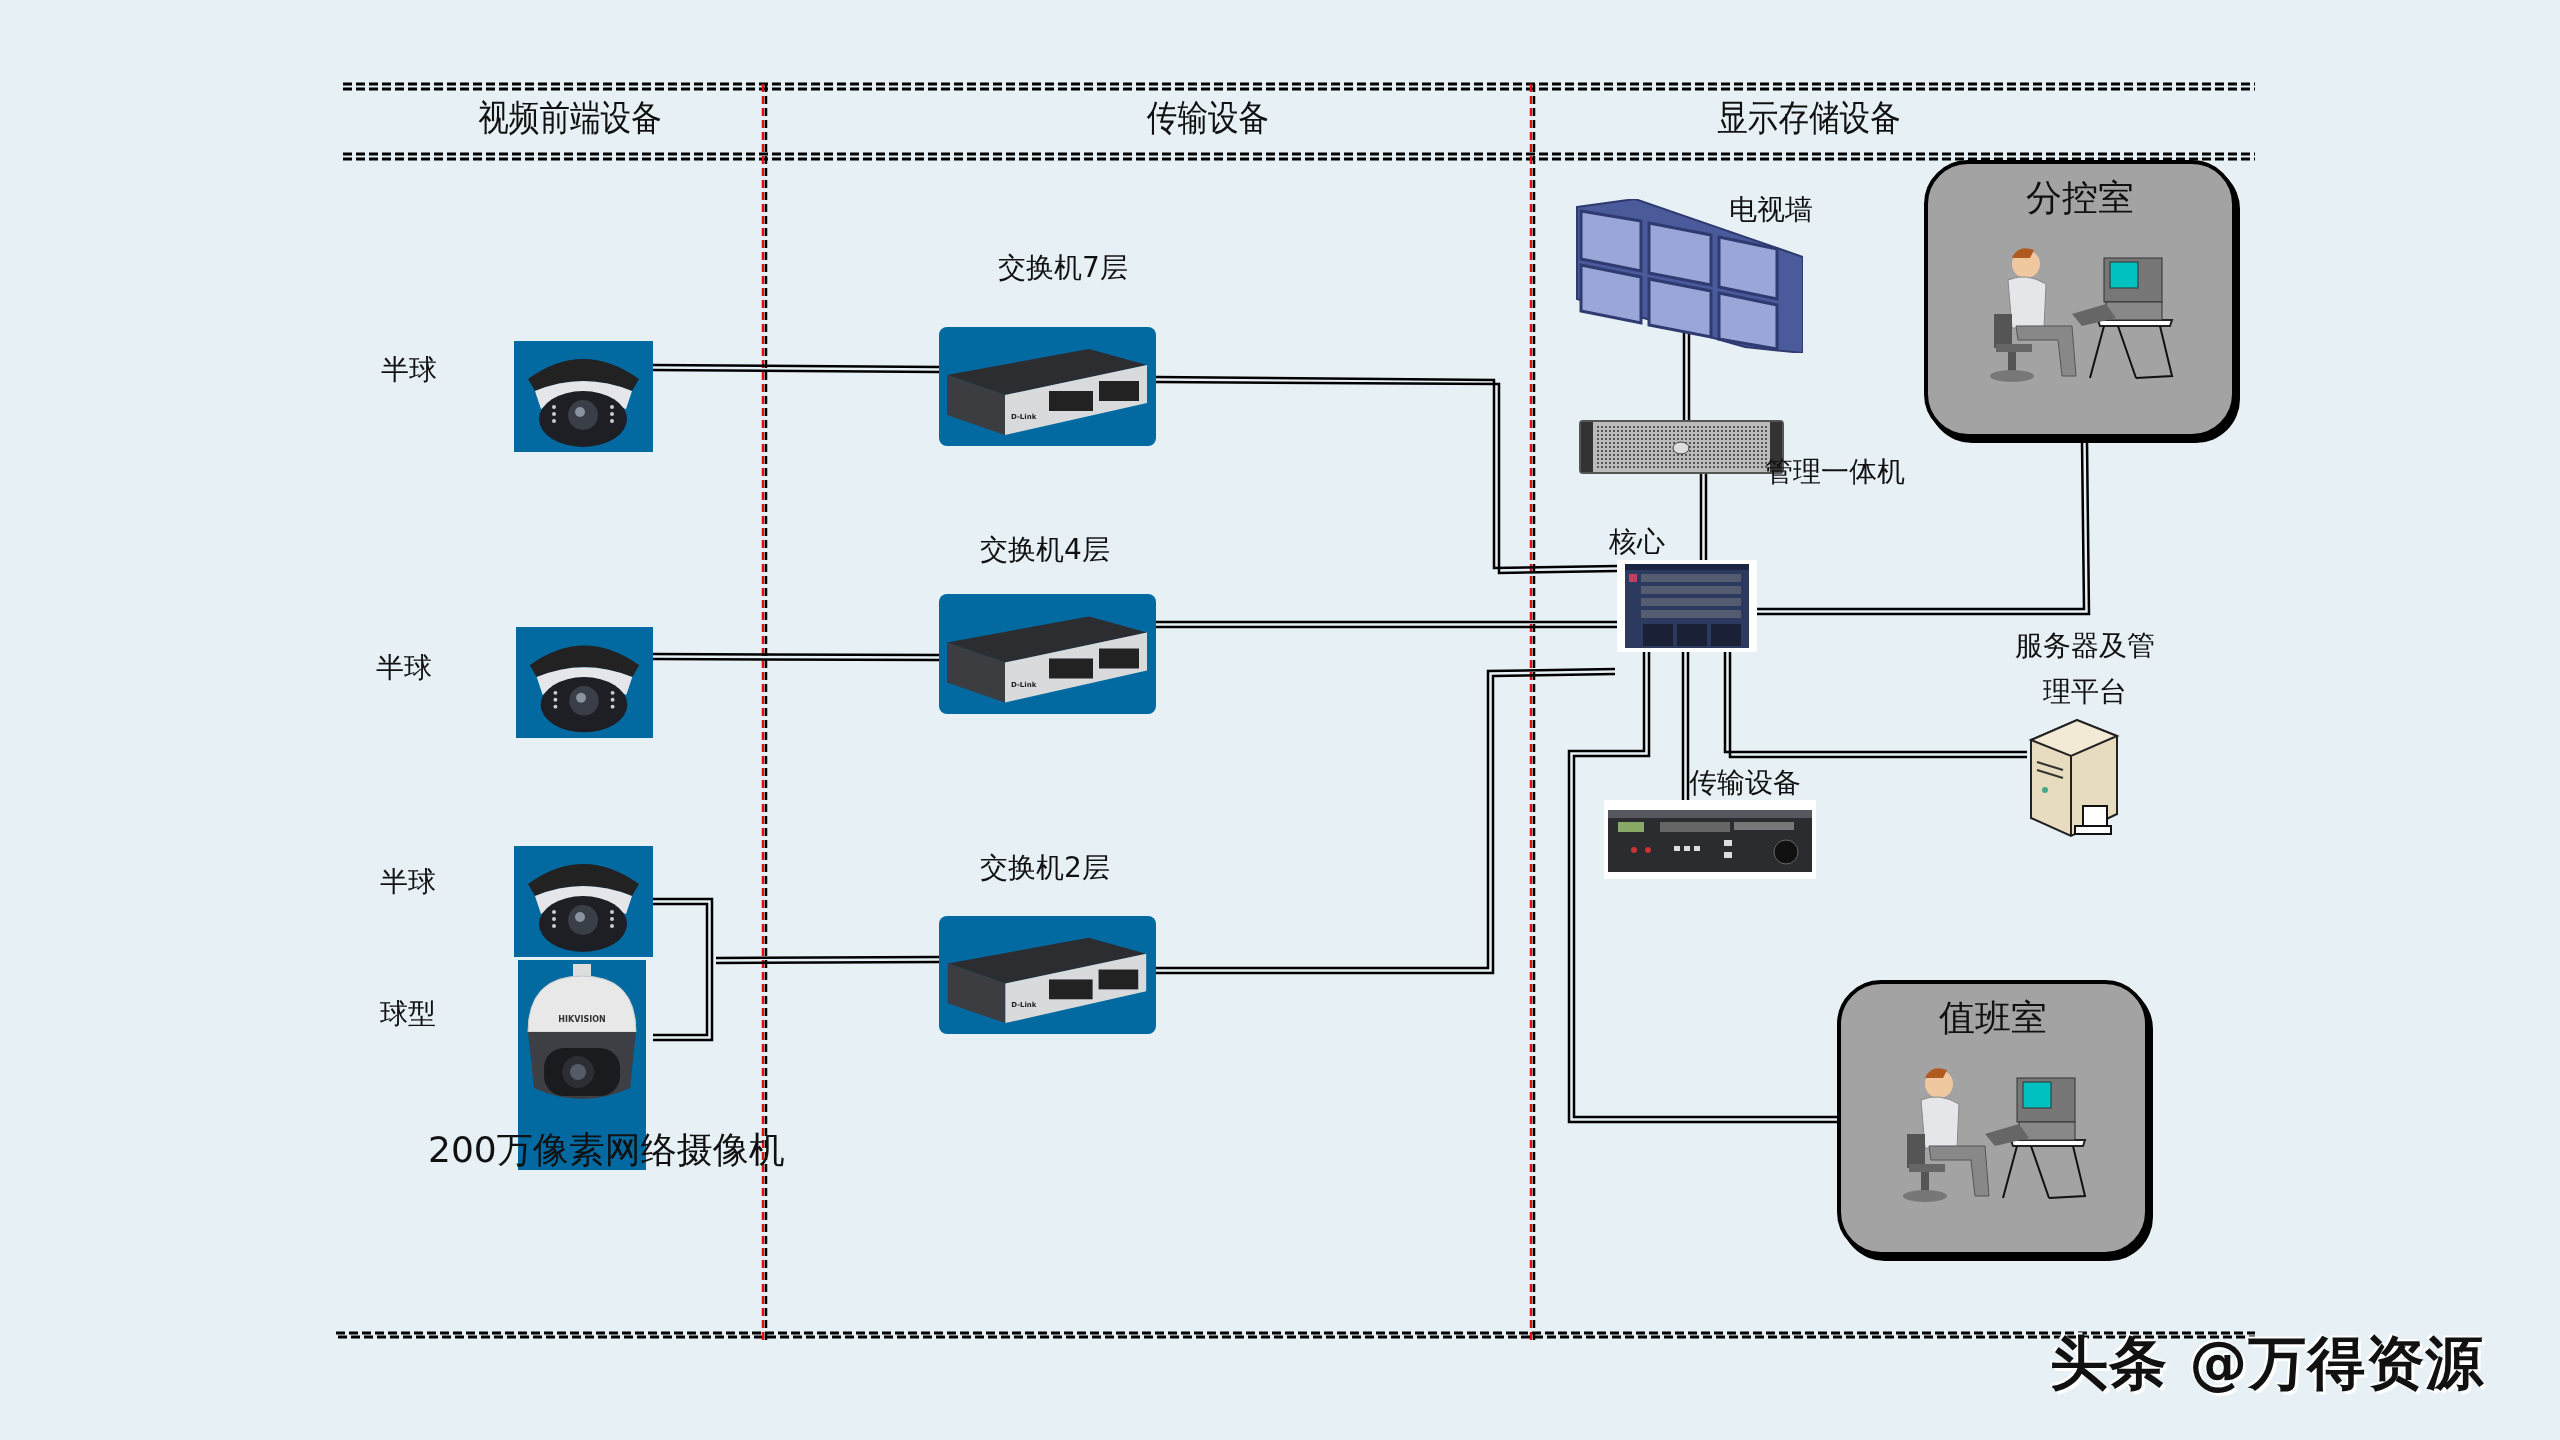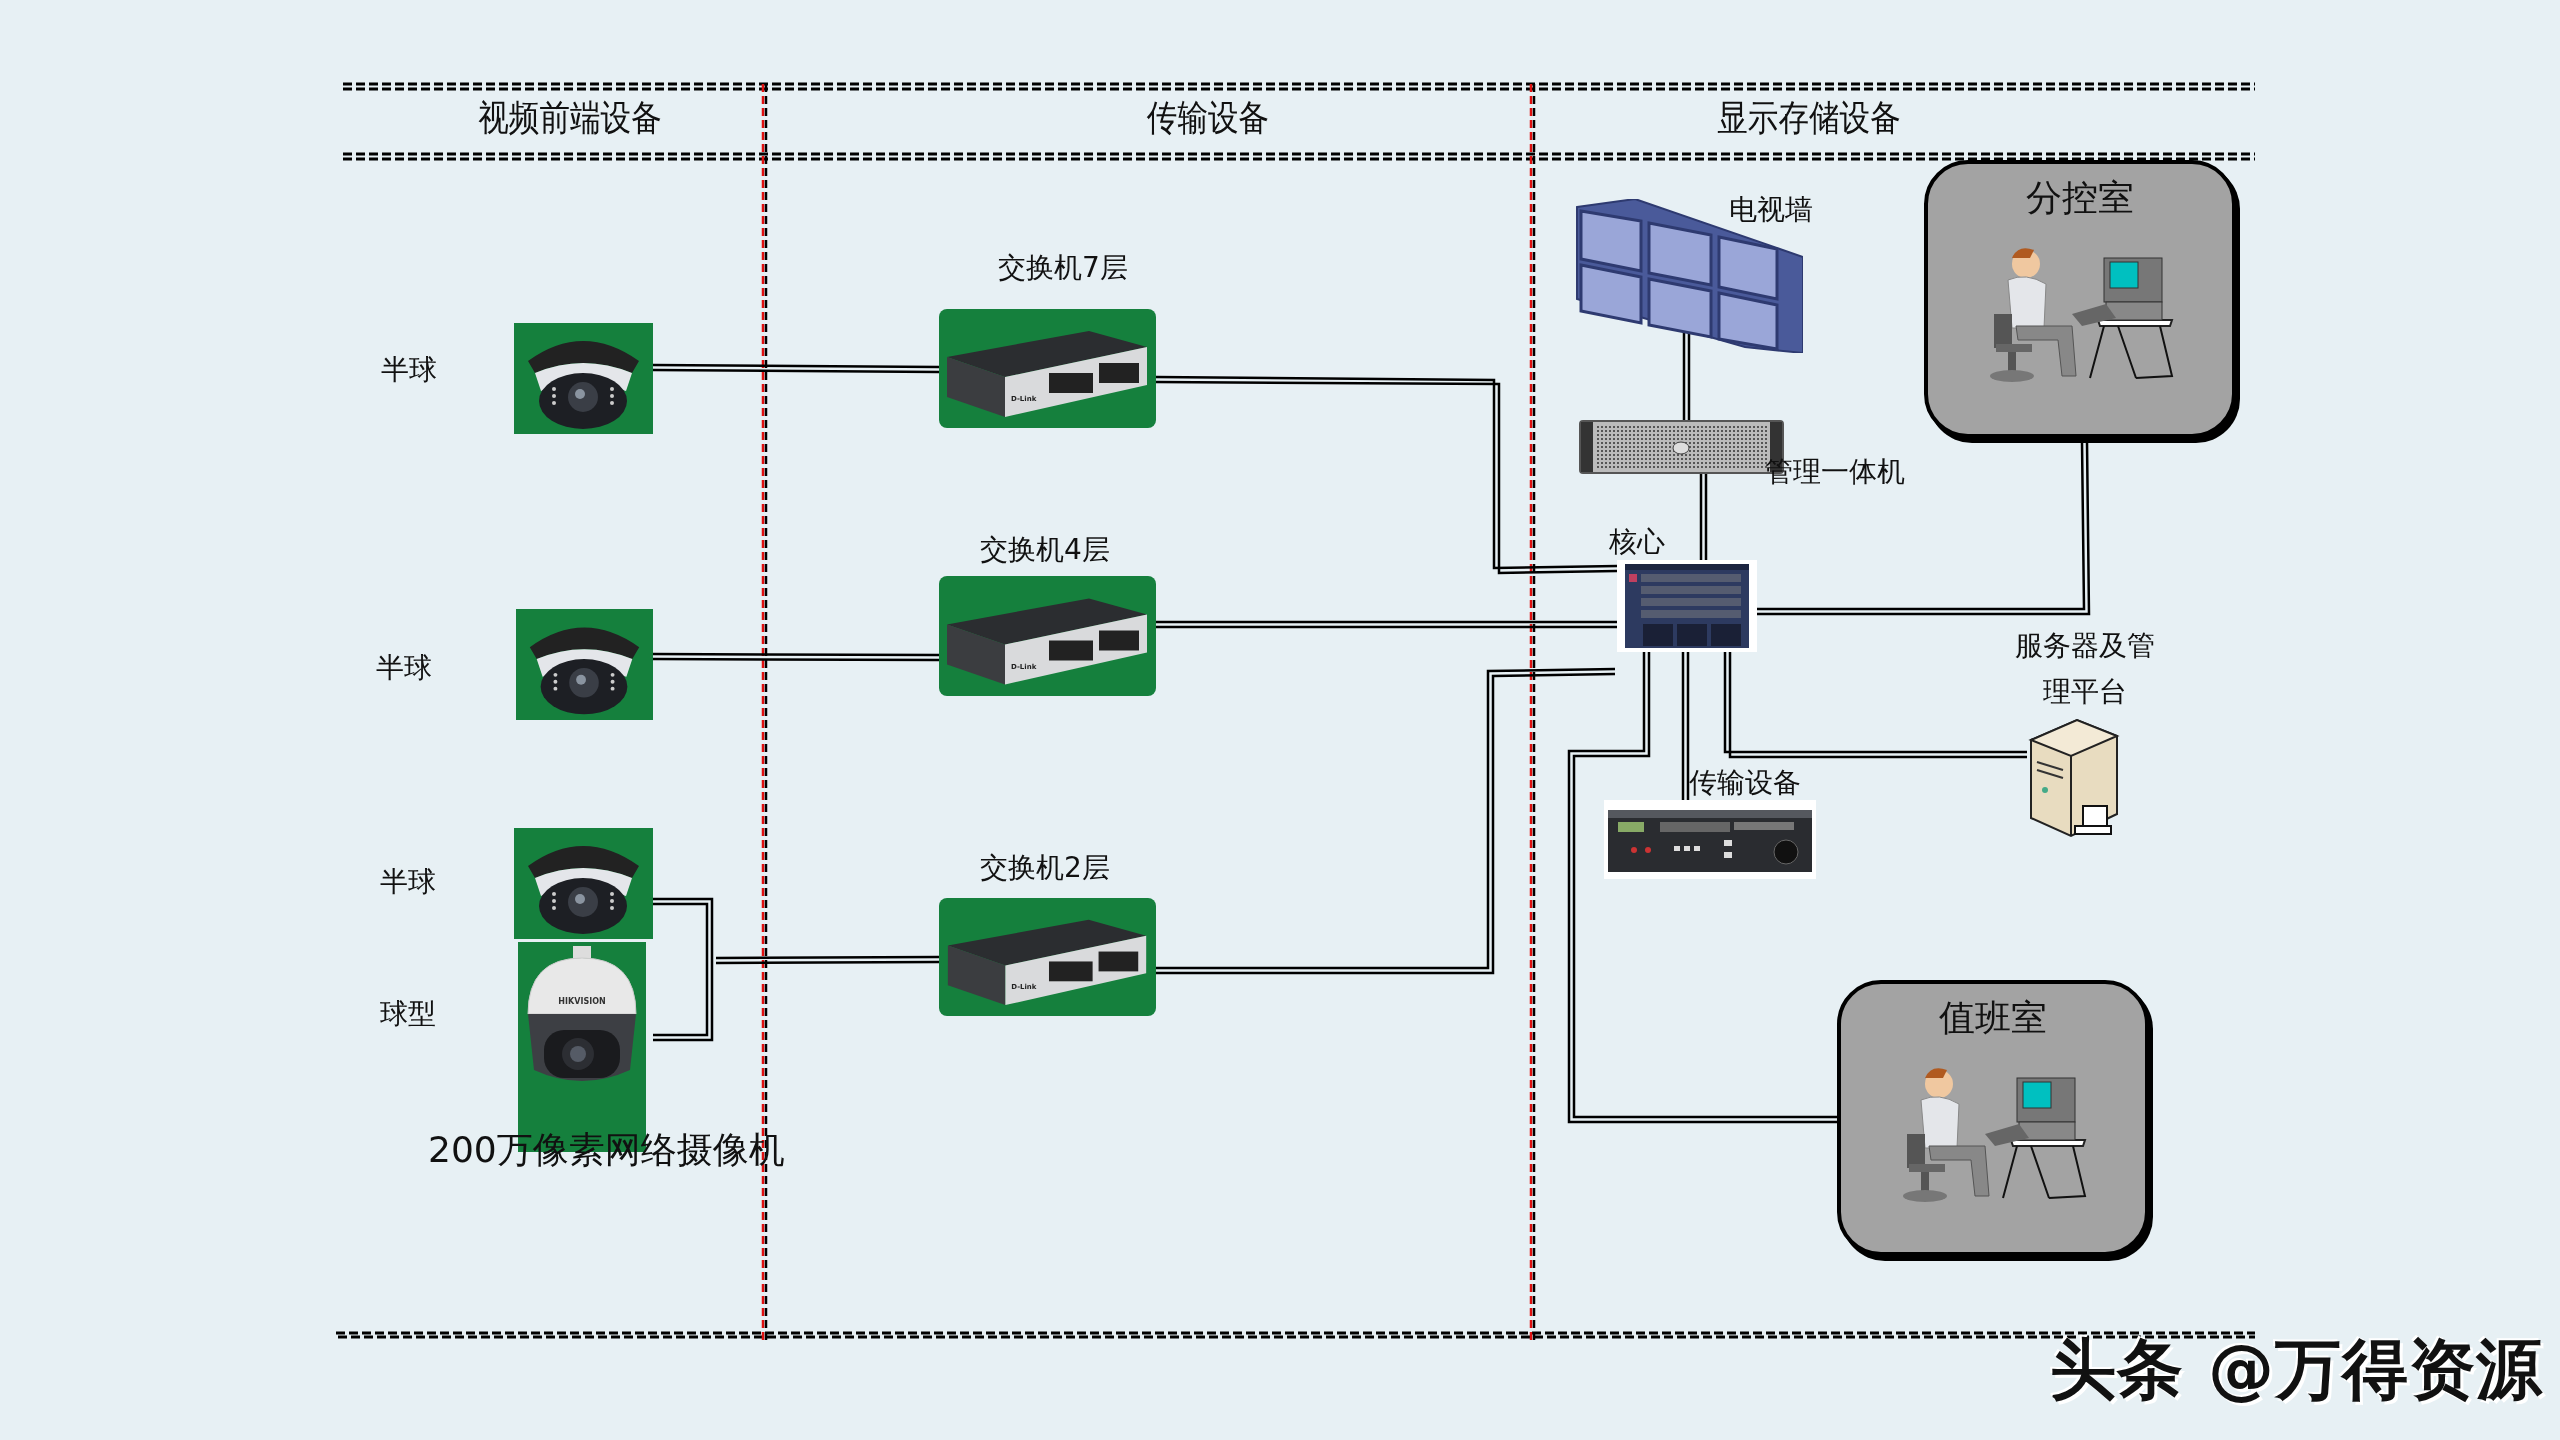--- a/index.html
+++ b/index.html
@@ -5,25 +5,25 @@
   html,body{margin:0;padding:0;}
   body{width:2560px;height:1440px;background:#e7f0f4;position:relative;overflow:hidden;
        font-family:"DejaVu Serif","Liberation Serif",serif;color:#111;}
   .abs{position:absolute;}
   .hdr{position:absolute;top:88px;height:60px;font-size:36px;line-height:60px;text-align:center;
        font-family:"DejaVu Sans","Liberation Sans",sans-serif;transform:scaleX(0.85);}
   .lbl{position:absolute;font-size:28px;line-height:40px;white-space:nowrap;}
   .lbl-c{transform:translateX(-50%);}
   .sans{font-family:"DejaVu Sans","Liberation Sans",sans-serif;}
   #wires{position:absolute;left:0;top:0;width:2560px;height:1440px;pointer-events:none;}
-  .card{position:absolute;background:#15803d;border-radius:8px;}
+  .card{position:absolute;background:#0369a1;border-radius:8px;margin-top:18px;}
   .room{position:absolute;background:#a3a3a3;border:4px solid #000;border-radius:44px;
         box-shadow:4px 5px 0 #000;}
   .room .rt{position:absolute;left:0;right:0;top:10px;text-align:center;font-size:36px;}
-  .watermark{position:absolute;left:2050px;top:1325px;font-size:66px;font-weight:bold;color:#111;
+  .watermark{position:absolute;left:2050px;top:1325px;font-size:58px;font-weight:bold;color:#111;
        font-family:"DejaVu Sans","Liberation Sans",sans-serif;letter-spacing:1px;
        text-shadow:3px 3px 0 #fff,-2px -2px 0 #fff;}
 </style>
 </head>
 <body>
 
 <svg id="wires" viewBox="0 0 2560 1440">
   <g stroke="#000" stroke-width="3" stroke-dasharray="9,4" fill="none">
     <line x1="343" y1="84" x2="2255" y2="84"></line>
     <line x1="343" y1="89" x2="2255" y2="89"></line>

